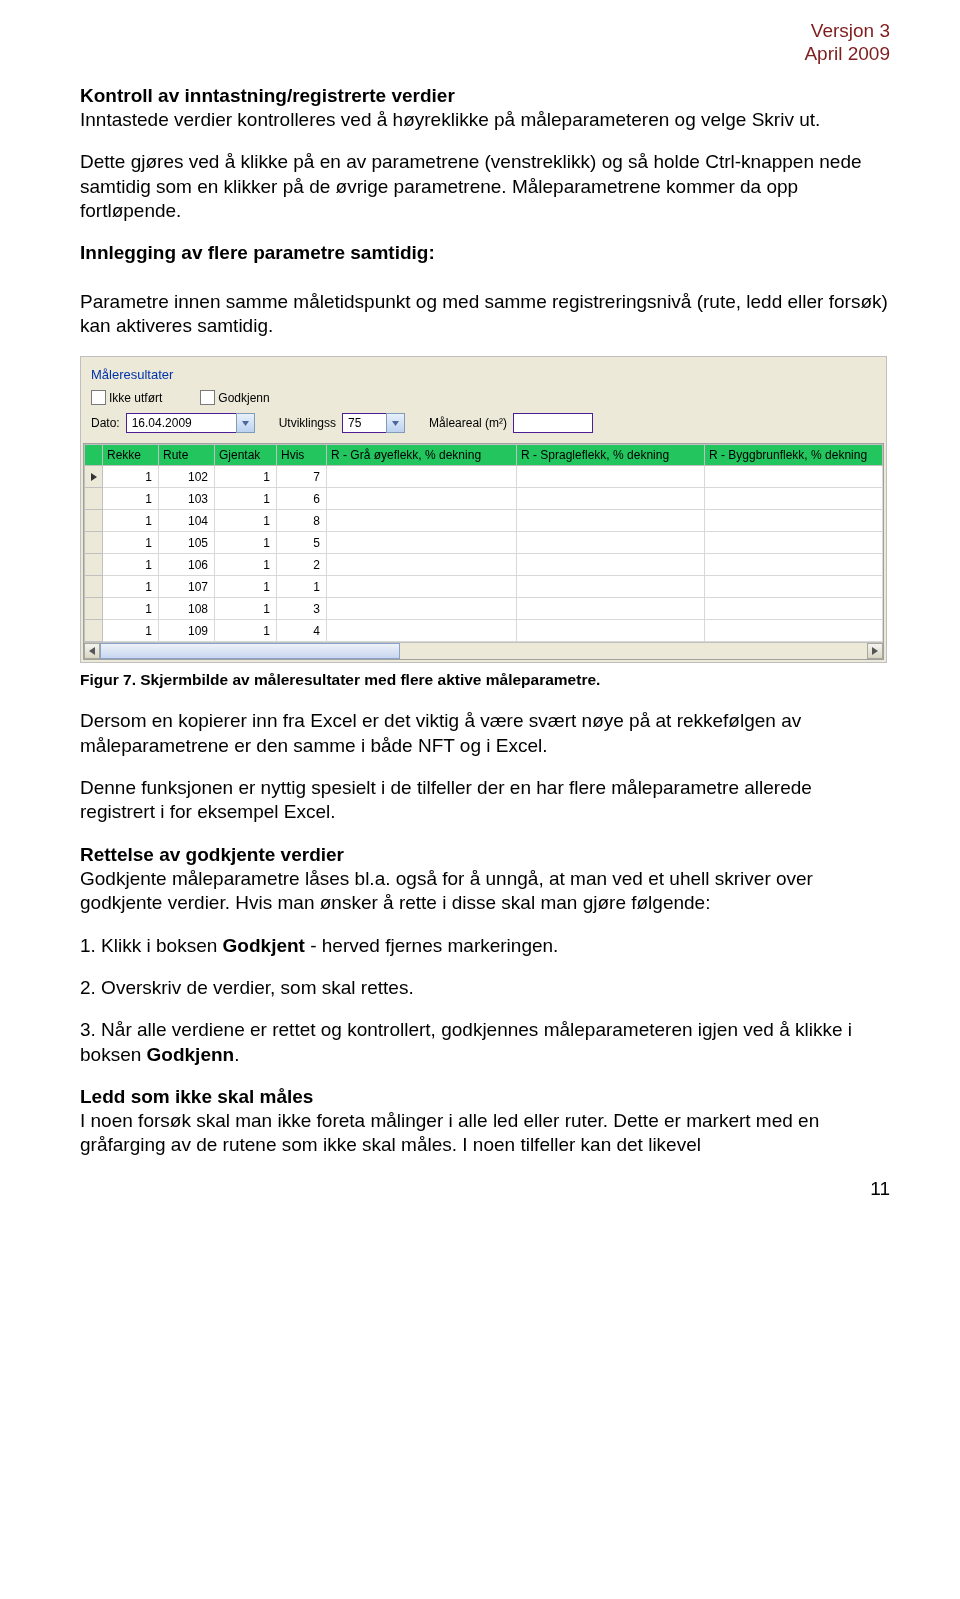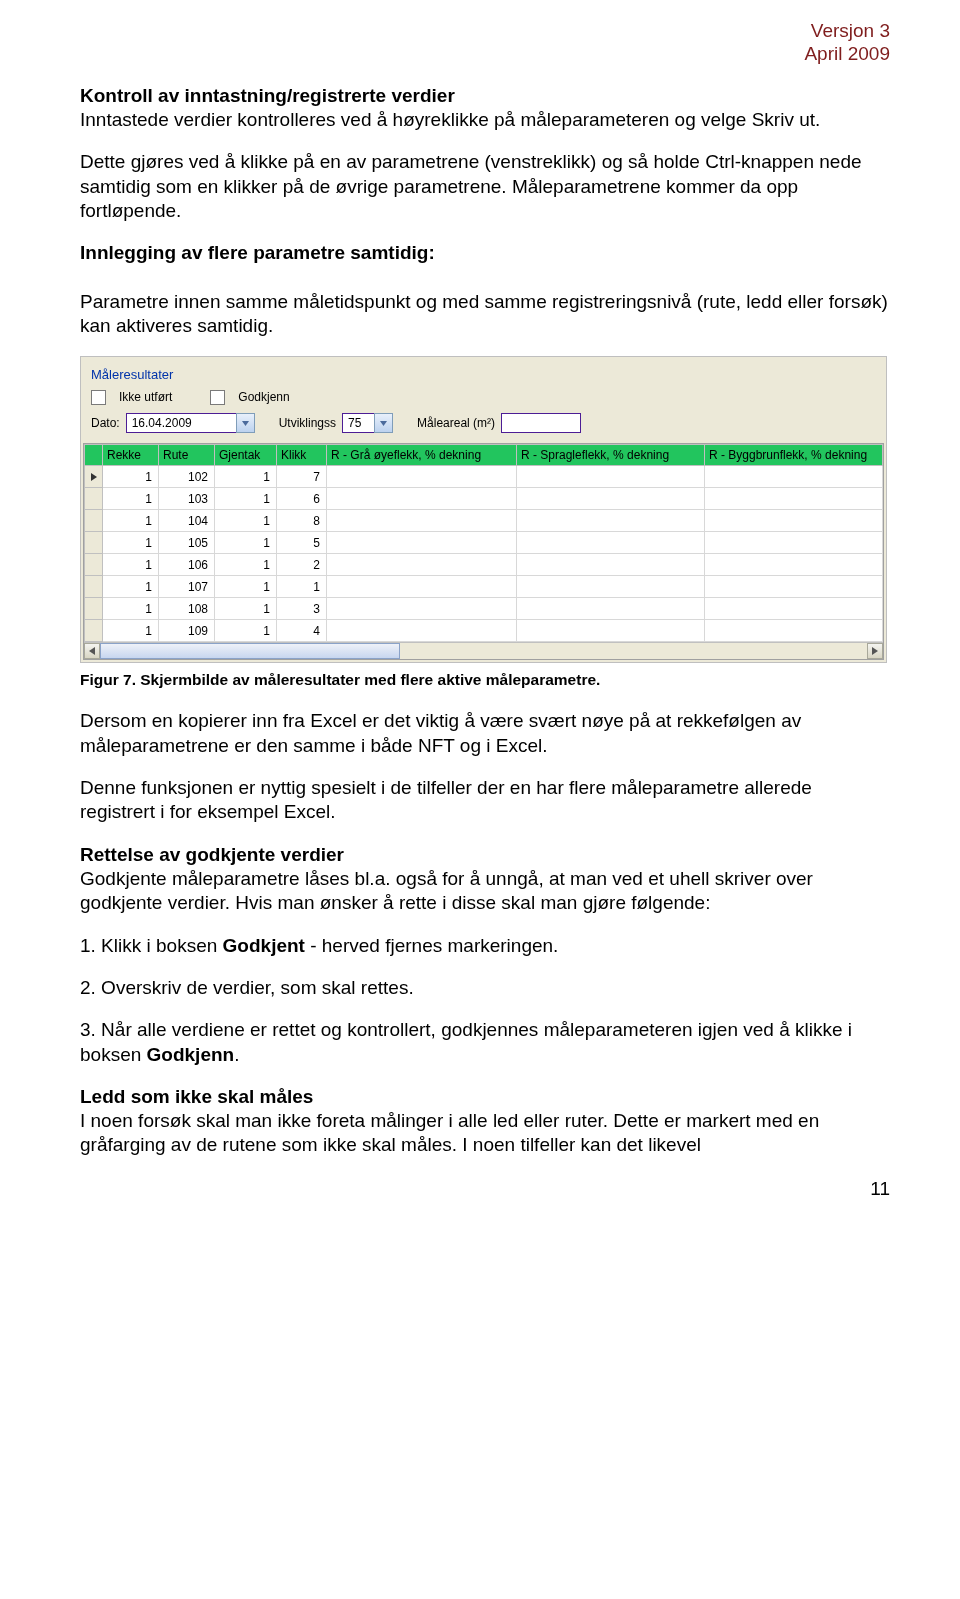--- a/index.html
+++ b/index.html
@@ -43,21 +43,22 @@
     padding: 10px 10px 8px 10px;
   }
   .shot-controls {
     padding: 0 10px 4px 10px;
     display: flex;
     align-items: center;
     gap: 10px;
   }
   .chk {
     display: inline-flex;
-    gap: 13px;
+    align-items: center;
+    gap: 3px;
   }
   .chk .box {
     width: 13px; height: 13px; background: #fff; border: 1px solid #7a7a7a;
   }
   .shot-row2 {
     padding: 4px 10px 10px 10px;
     display: flex;
     align-items: center;
     gap: 6px;
   }
@@ -194,21 +195,21 @@
       <span class="fld" style="width:110px">16.04.2009</span>
       <span class="combo-btn">
         <svg viewBox="0 0 7 5">
               <path d="M0 0 L7 0 L3.5 5 Z" fill="#4a6a9c"></path>
             </svg>
       </span>
     </span>
     <span style="width:12px"></span>
     <span>Utviklingss</span>
     <span class="combo">
-      <span class="fld" style="width:32px">75</span>
+      <span class="fld" style="width:44px">75</span>
       <span class="combo-btn">
         <svg viewBox="0 0 7 5">
               <path d="M0 0 L7 0 L3.5 5 Z" fill="#4a6a9c"></path>
             </svg>
       </span>
     </span>
     <span style="width:12px"></span>
     <span>Måleareal (m²)</span>
     <span class="fld" style="width:80px"></span>
   </div>
@@ -224,21 +225,21 @@
             <col class="col-e">
             <col class="col-f">
             <col class="col-g">
       </colgroup>
       <thead>
         <tr>
           <th></th>
           <th>Rekke</th>
           <th>Rute</th>
           <th>Gjentak</th>
-          <th>Klikk</th>
+          <th>Hvis</th>
           <th>R - Grå øyeflekk, % dekning</th>
           <th>R - Spragleflekk, % dekning</th>
           <th>R - Byggbrunflekk, % dekning</th>
         </tr>
       </thead>
       <tbody id="grid-body">
             <tr>
               <td class="rowhdr">
                 <span class="rowmark"></span>
               </td>

